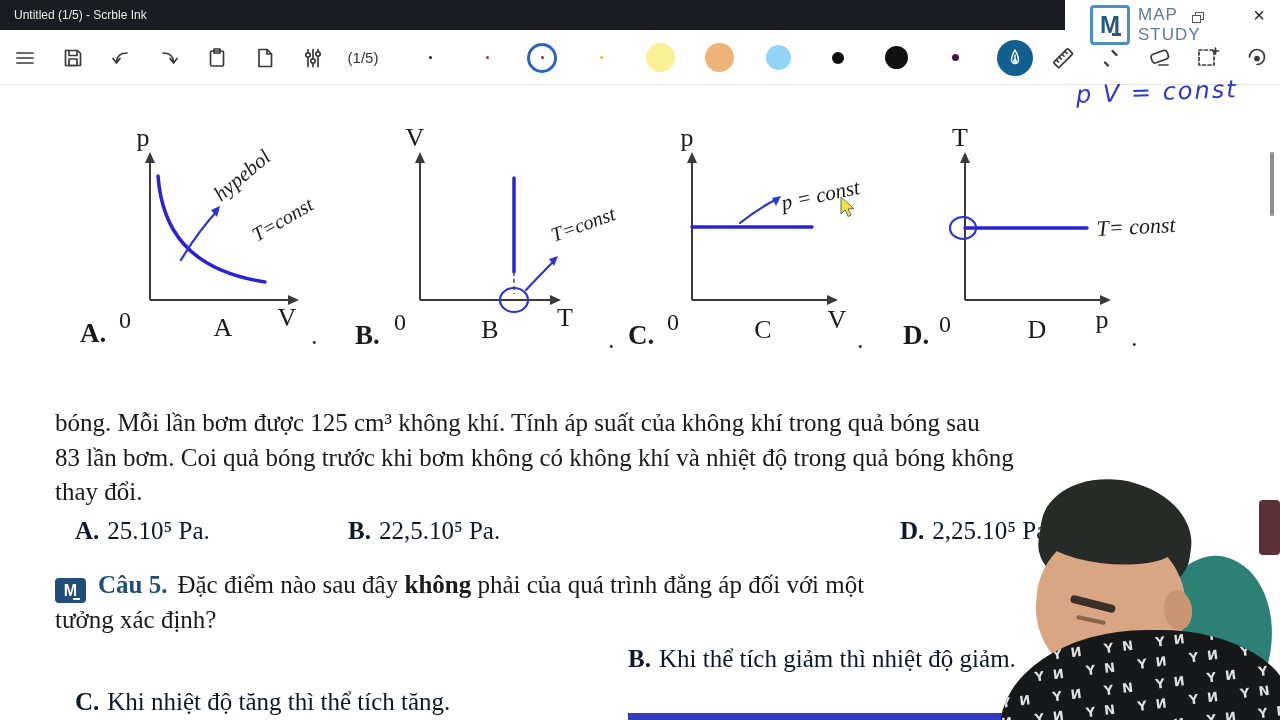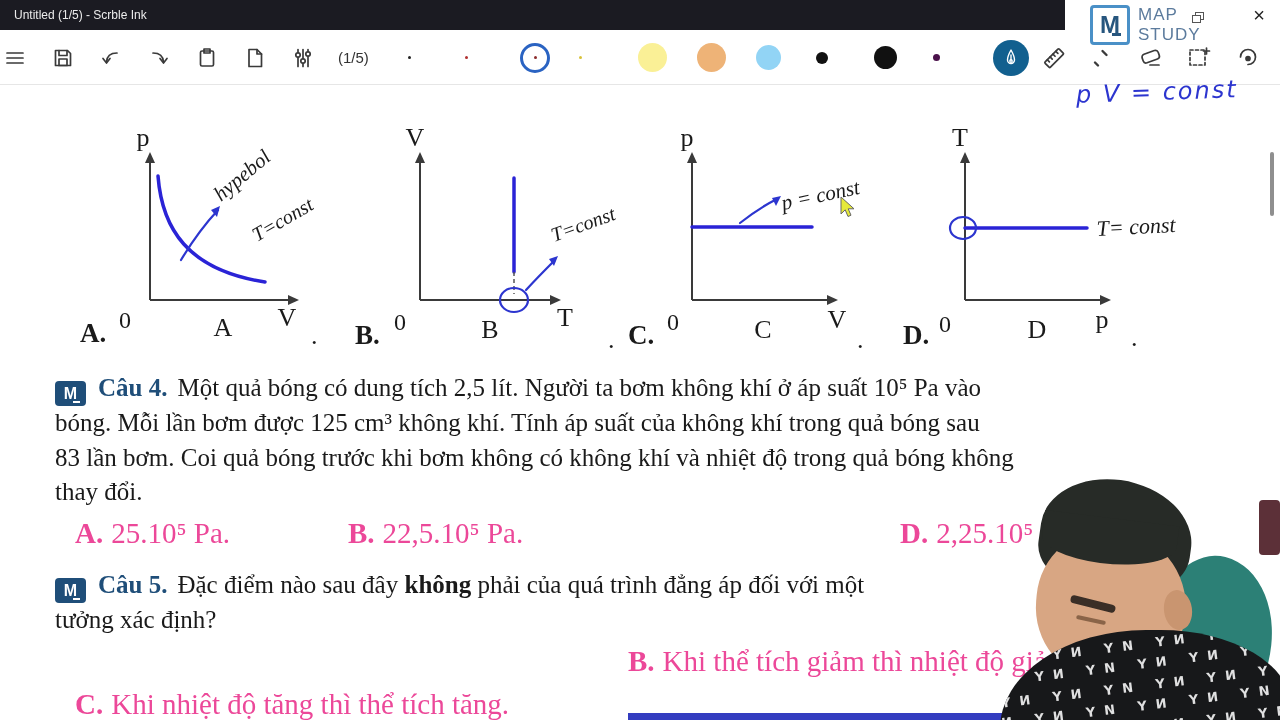--- a/index.html
+++ b/index.html
@@ -28,42 +28,42 @@
   .win-max .sq1 { position:absolute; left:3px; top:0; width:9px; height:8px; border:1.5px solid #555; }
   .win-max .sq2 { position:absolute; left:0; top:3px; width:9px; height:8px; border:1.5px solid #555; background:#fff; }
   .win-close { position:absolute; left:1246px; top:2px; width:26px; height:26px; z-index:31;
                font-family:"Liberation Sans", sans-serif; font-size:20px; color:#222;
                display:flex; align-items:center; justify-content:center; }
 
   
   .toolbar { position:absolute; left:0; top:30px; width:1280px; height:55px; background:#fff;
              border-bottom:1px solid #e6e6e6; }
   .tool { position:absolute; top:0; width:44px; height:55px; display:flex; align-items:center;
-          justify-content:flex-start; }
+          justify-content:center; }
   .tool svg { stroke:#3a3a3a; fill:none; stroke-width:1.7; stroke-linecap:round; stroke-linejoin:round; }
   .page-ind { font-family:"Liberation Sans", sans-serif; font-size:15px; color:#333; }
   .dot { border-radius:50%; }
   .ring-preset { width:30px; height:30px; border:3px solid #2a63c2; border-radius:50%;
                  display:flex; align-items:center; justify-content:center; }
   .ring-preset .c { width:3px; height:3px; background:#8c2b2b; border-radius:50%; }
   .pen-tool { width:36px; height:36px; background:#12608f; border-radius:50%;
               display:flex; align-items:center; justify-content:center; }
   .pen-tool svg { stroke:#fff; stroke-width:1.4; }
 
   
   .q-line { position:absolute; font-size:25px; color:#1a1a1a; white-space:nowrap; }
   .badge { display:inline-block; width:31px; height:25px; background:#1f4e79; color:#fff;
            border-radius:4px; font-family:"Liberation Sans", sans-serif; font-weight:bold;
            font-size:16px; text-align:center; line-height:25px; vertical-align:-3px;
            position:relative; }
   .badge .u { position:absolute; right:6px; bottom:3px; width:7px; height:2px; background:#fff; }
   .q-label { color:#1f4e79; font-weight:bold; margin:0 10px 0 12px; }
   .bold { font-weight:bold; }
   .opt-k { font-weight:bold; margin-right:8px; }
-  .opt { position:absolute; font-size:29px; color:#ec4899; white-space:nowrap; }
+  .opt { position:absolute; font-size:25px; color:#0f172a; white-space:nowrap; }
 
   
   .graph { position:absolute; }
   .graph text { font-family:"Liberation Serif", serif; fill:#1a1a1a; }
   .hand { font-family:"DejaVu Sans", sans-serif; font-style:italic; fill:#2c35cf; }
   .hand-span { position:absolute; font-family:"DejaVu Sans", sans-serif; font-style:italic;
                color:#2c35cf; white-space:nowrap; }
   .ink { stroke:#2a23d6; stroke-width:3.5; fill:none; stroke-linecap:round; }
   .axis { stroke:#3a3a3a; stroke-width:2; fill:none; }
   .axhead { fill:#3a3a3a; stroke:none; }
@@ -329,23 +329,20 @@
     <ellipse cx="68" cy="110" rx="13" ry="11" class="handstroke"></ellipse>
     <text class="hand" x="202" y="118" font-size="22" transform="rotate(-3 202 118)">T= const</text>
   </svg>
 
   <div class="cursor-wrap">
     <svg width="20" height="24">
         <path d="M1 1 L1 18 L5.2 13.8 L8 20.5 L11 19.2 L8.2 12.8 L14 12.8 Z" fill="#e6ea3a" stroke="#666" stroke-width="1"></path>
       </svg>
   </div>
 
-  <div class="q-line" style="left:55px; top:374px">
-    <span class="badge"><span>M</span><span class="u"></span></span><span class="q-label">Câu 4.</span><span>Một quả bóng có dung tích 2,5 lít. Người ta bơm không khí ở áp suất 10⁵ Pa vào</span>
-  </div>
   <div class="q-line" style="left:55px; top:409px">bóng. Mỗi lần bơm được 125 cm³ không khí. Tính áp suất của không khí trong quả bóng sau</div>
   <div class="q-line" style="left:55px; top:444px">83 lần bơm. Coi quả bóng trước khi bơm không có không khí và nhiệt độ trong quả bóng không</div>
   <div class="q-line" style="left:55px; top:478px">thay đổi.</div>
 
   <div class="opt" style="left:75px;  top:517px">
     <span class="opt-k">A.</span><span>25.10⁵ Pa.</span></div>
   <div class="opt" style="left:348px; top:517px">
     <span class="opt-k">B.</span><span>22,5.10⁵ Pa.</span></div>
   <div class="opt" style="left:900px; top:517px">
     <span class="opt-k">D.</span><span>2,25.10⁵ Pa.</span></div>

